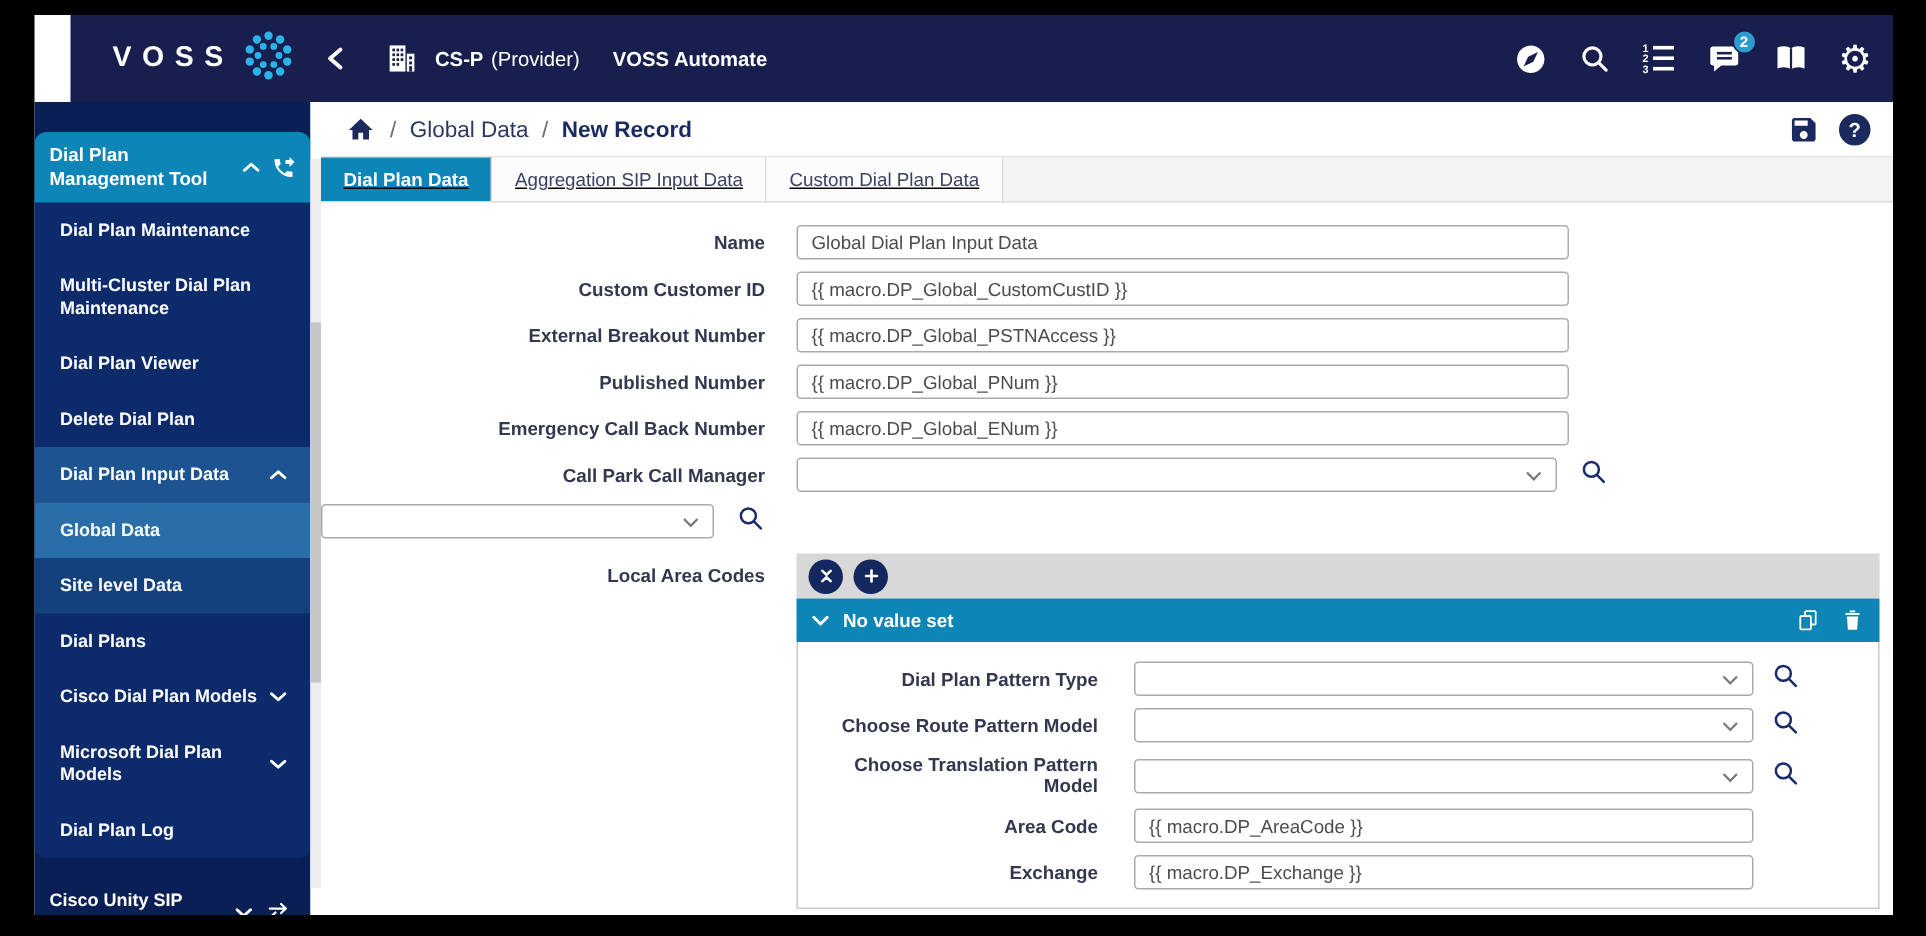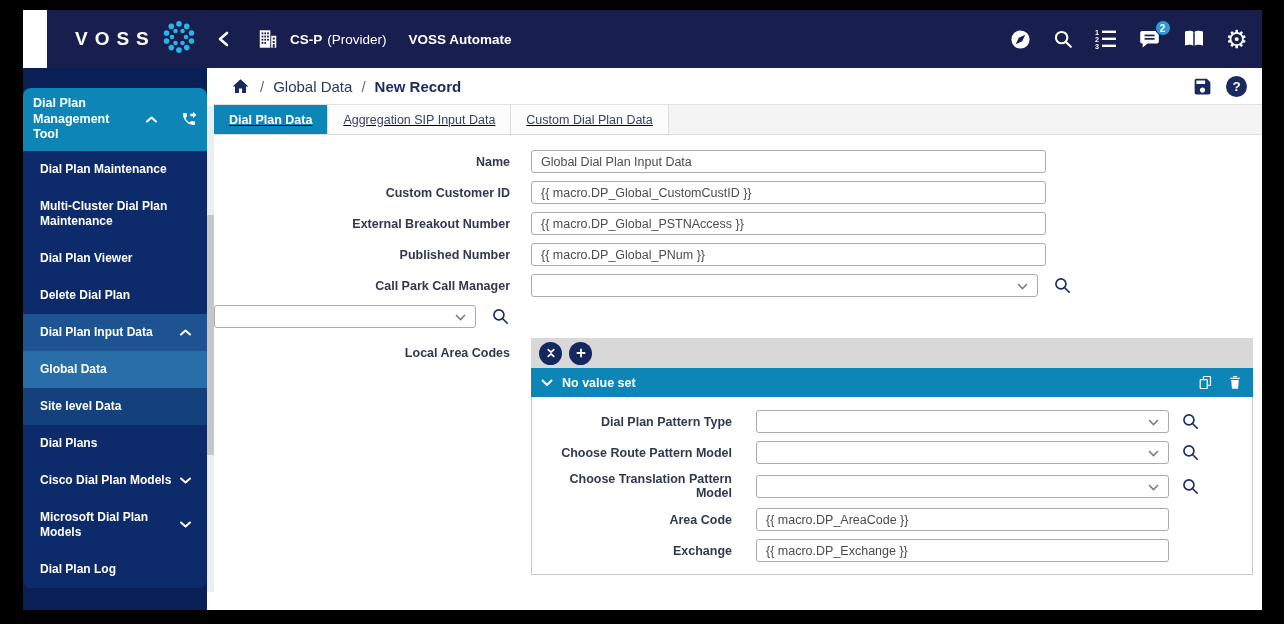--- a/index.html
+++ b/index.html
@@ -26,21 +26,21 @@
            background:#2e9ad2; border:1px solid #181e4e; color:#fff; font-size:10px; font-weight:bold;
            display:flex; align-items:center; justify-content:center; }
 
   
   .shell { flex:1; display:flex; min-height:0; }
 
   
   .sidebar { width:184px; flex:0 0 184px; background:#0a1f55; overflow:hidden; }
   .panel { background:#0d2b6a; border-radius:8px; margin-top:20px; overflow:hidden; }
   .panel-header { background:#0d86b7; color:#fff; font-size:12.5px; font-weight:bold;
-                  padding:8px 10px 8px 10px; display:flex; align-items:center; gap:24px;
+                  padding:8px 10px 8px 10px; display:flex; align-items:center; gap:8px;
                   line-height:15.5px; cursor:pointer;justify-content:flex-end; }
   .panel-header .ph-title { flex:1; }
   .s-item { color:#fff; font-size:12px; font-weight:bold; line-height:15px;
             padding:11px 16px 11px 17px; display:flex; align-items:center; cursor:pointer; }
   .s-item .lbl { flex:1; }
   .s-item.subgroup  { background:#1d5390; }
   .s-item.selected  { background:#2a6ea9; }
   .s-item.subitem   { background:#14407c; }
   .bottom-item { color:#fff; font-size:12px; font-weight:bold; line-height:15px;
                  padding:11px 14px 11px 10px; margin-top:10px; display:flex; align-items:center;
@@ -64,21 +64,21 @@
 
   .tabs { height:30px; flex:0 0 30px; background:#f4f4f4; border-bottom:1px solid #dcdcdc; display:flex;text-decoration:underline; }
   .tab { padding:0 15px; font-size:12.5px; line-height:30px; color:#3a4161; background:#fcfcfc;
          border-right:1px solid #ddd; cursor:pointer; white-space:nowrap; }
   .tab.active { background:#0d86b7; color:#fff; font-weight:bold; }
 
   
   .form { padding-top:15px; overflow:hidden; }
   .frow { display:grid; grid-template-columns:296px 1fr; column-gap:21px; margin-bottom:8px; align-items:center; }
   .frow > label { text-align:right; font-size:12.5px; font-weight:bold; color:#33384f; }
-  .ctrl { display:flex; align-items:center; }
+  .ctrl { display:flex; align-items:flex-start; }
   input.txt { width:515px; height:23px; border:1px solid #ababab; border-radius:3px;
               padding:0 9px; font-size:12.5px; color:#4c4c4c; font-family:"Liberation Sans",sans-serif; outline:none; }
   .select-box { width:507px; height:23px; border:1px solid #ababab; border-radius:3px;
                 position:relative; background:#fff; cursor:pointer; }
   .select-box svg { position:absolute; right:9px; top:8px; }
   .mag { margin-left:15px; display:flex; cursor:pointer; }
 
   
   .lac-row { display:grid; grid-template-columns:296px 1fr; column-gap:21px; margin-top:10px; }
   .lac-label { text-align:right; font-size:12.5px; font-weight:bold; color:#33384f; line-height:30px; }
@@ -340,20 +340,26 @@
               <input class="txt" type="text" value="{{ macro.DP_Global_PSTNAccess }}" style="">
             </div>
         </div>
         <div class="frow">
           <label>Published Number</label>
           <div class="ctrl">
               <input class="txt" type="text" value="{{ macro.DP_Global_PNum }}" style="">
             </div>
         </div>
         <div class="frow">
+          <label>Emergency Call Back Number</label>
+          <div class="ctrl">
+              <input class="txt" type="text" value="{{ macro.DP_Global_ENum }}" style="">
+            </div>
+        </div>
+        <div class="frow">
           <label>Call Park Call Manager</label>
           <div class="ctrl">
             <div class="select-box">
               <svg width="11" height="7" viewBox="0 0 11 7" fill="none" stroke="#7a7a7a" stroke-width="1.5">
                   <polyline points="1,1 5.5,5.6 10,1"></polyline>
                 </svg>
             </div>
             <span class="mag">
               <svg width="19" height="19" viewBox="0 0 24 24" fill="none" stroke="#1a2a6b" stroke-width="2.1" stroke-linecap="round">
                   <circle cx="10" cy="10" r="6.3"></circle>

